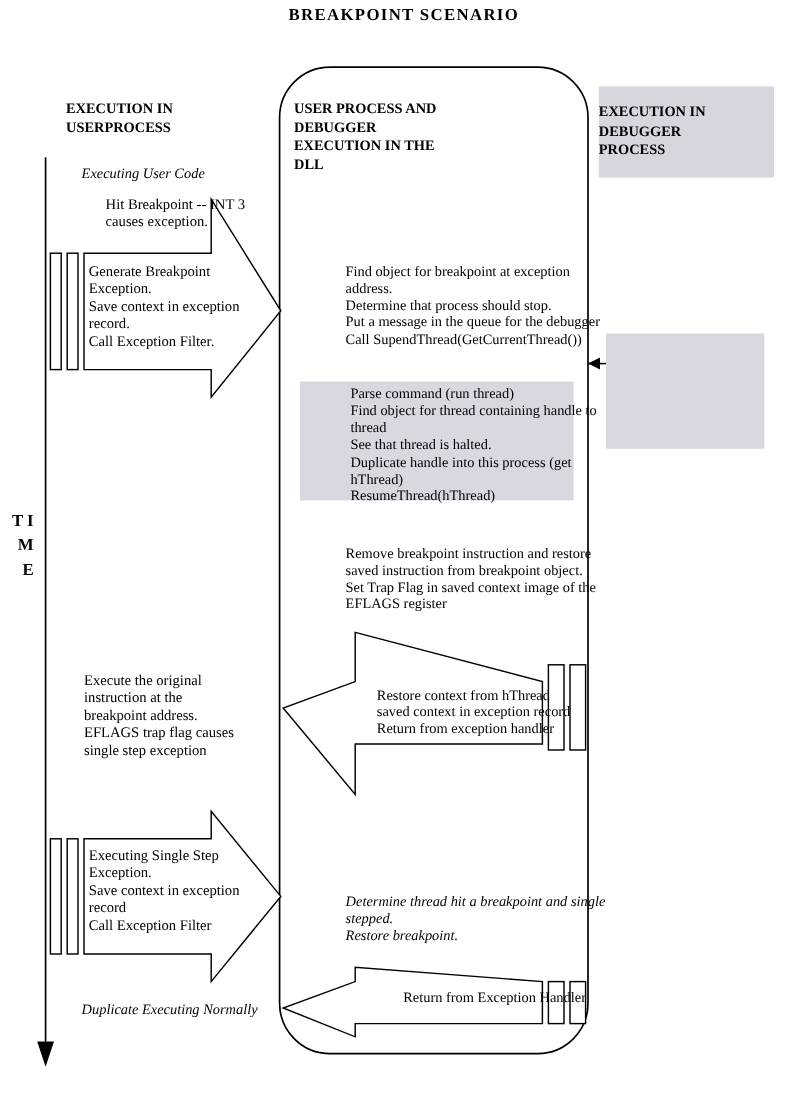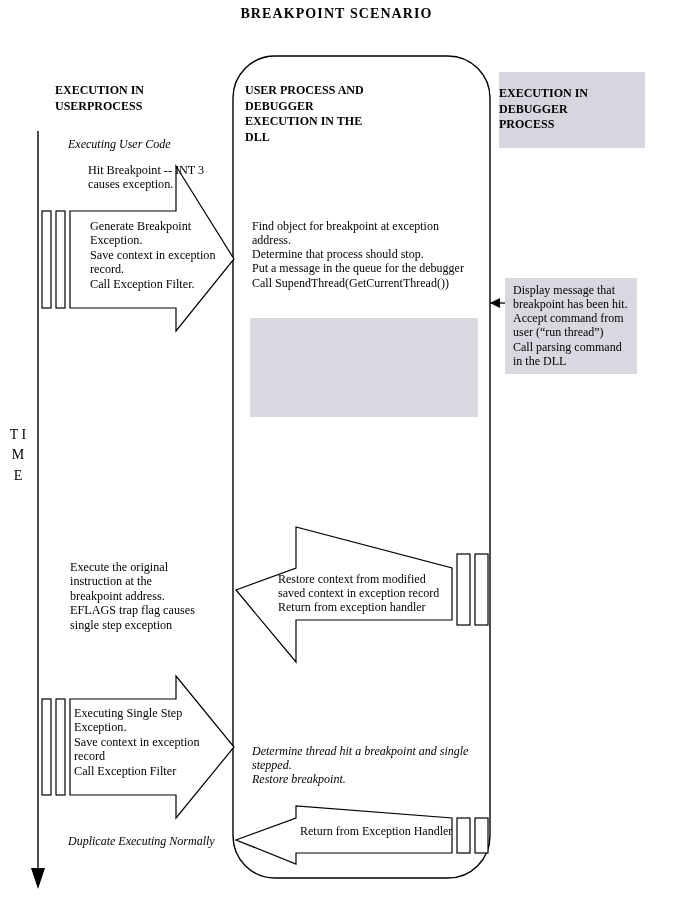--- a/index.html
+++ b/index.html
@@ -9,24 +9,24 @@
   svg.layer{position:absolute;left:0;top:0;width:673px;height:913px;pointer-events:none;}
 
   .txt{position:absolute;white-space:pre;line-height:1.18;}
 
   .title{font-size:14px;font-weight:bold;letter-spacing:1.1px;
          text-align:center;width:673px;left:0;top:6px;}
 
   .colhead{font-size:12px;font-weight:bold;text-align:left;line-height:1.30;}
   .italic{font-style:italic;font-size:12px;}
   .body{font-size:12.2px;}
-  .bodysm{font-size:12px;}
+  .bodysm{font-size:12px;margin-left:36px;}
 
   .timeletters{position:absolute;left:8px;top:425px;font-size:14px;
-               font-weight:normal;line-height:1.45;text-align:center;width:20px;}
+               font-weight:bold;line-height:1.45;text-align:right;width:20px;}
 
   .grayhead{position:absolute;left:499px;top:72px;width:146px;height:76px;
             background:#d6d6de;}
   .grayhead .colhead{position:absolute;left:0;top:14px;width:146px;}
 
   .graybox1{position:absolute;left:250px;top:318px;width:228px;height:99px;
             background:#d8d8e0;}
   .graybox2{position:absolute;left:505px;top:278px;width:132px;height:96px;
             background:#d8d8e0;}
 </style>
@@ -85,21 +85,21 @@
   <div class="timeletters">T
 I
 M
 E</div>
 
   <div class="txt italic" style="left:68px;top:137px;">Executing User Code</div>
 
   <div class="txt body" style="left:60px;top:163px;margin-left:28px;">Hit Breakpoint -- INT 3
 causes exception.</div>
 
-  <div class="txt body" style="left:90px;top:219px;">Generate Breakpoint
+  <div class="txt body" style="left:74px;top:219px;">Generate Breakpoint
 Exception.
 Save context in exception
 record.
 Call Exception Filter.</div>
 
   <div class="txt body" style="left:70px;top:560px;">Execute the original
 instruction at the
 breakpoint address.
 EFLAGS trap flag causes
 single step exception</div>
@@ -111,32 +111,37 @@
 Call Exception Filter</div>
 
   <div class="txt italic" style="left:68px;top:834px;">Duplicate Executing Normally</div>
 
   <div class="txt bodysm" style="left:252px;top:219px;">Find object for breakpoint at exception
 address.
 Determine that process should stop.
 Put a message in the queue for the debugger
 Call SupendThread(GetCurrentThread())</div>
 
+  <div class="txt bodysm" style="left:256px;top:321px;">Parse command (run thread)
+Find object for thread containing handle to
+thread
+See that thread is halted.
+Duplicate handle into this process (get
+hThread)
+ResumeThread(hThread)</div>
 
+  <div class="txt bodysm" style="left:252px;top:454px;">Remove breakpoint instruction and restore
+saved instruction from breakpoint object.
+Set Trap Flag in saved context image of the
+EFLAGS register</div>
 
-  <div class="txt bodysm" style="left:278px;top:572px;">Restore context from modified
+  <div class="txt bodysm" style="left:278px;top:572px;">Restore context from hThread
 saved context in exception record
 Return from exception handler</div>
 
   <div class="txt bodysm" style="left:252px;top:744px;font-style:italic;">Determine thread hit a breakpoint and single
 stepped.
 Restore breakpoint.</div>
 
   <div class="txt bodysm" style="left:300px;top:824px;">Return from Exception Handler</div>
 
-  <div class="txt bodysm" style="left:513px;top:283px;">Display message that
-breakpoint has been hit.
-Accept command from
-user (“run thread”)
-Call parsing command
-in the DLL</div>
 
 </div>
 
 </body></html>

